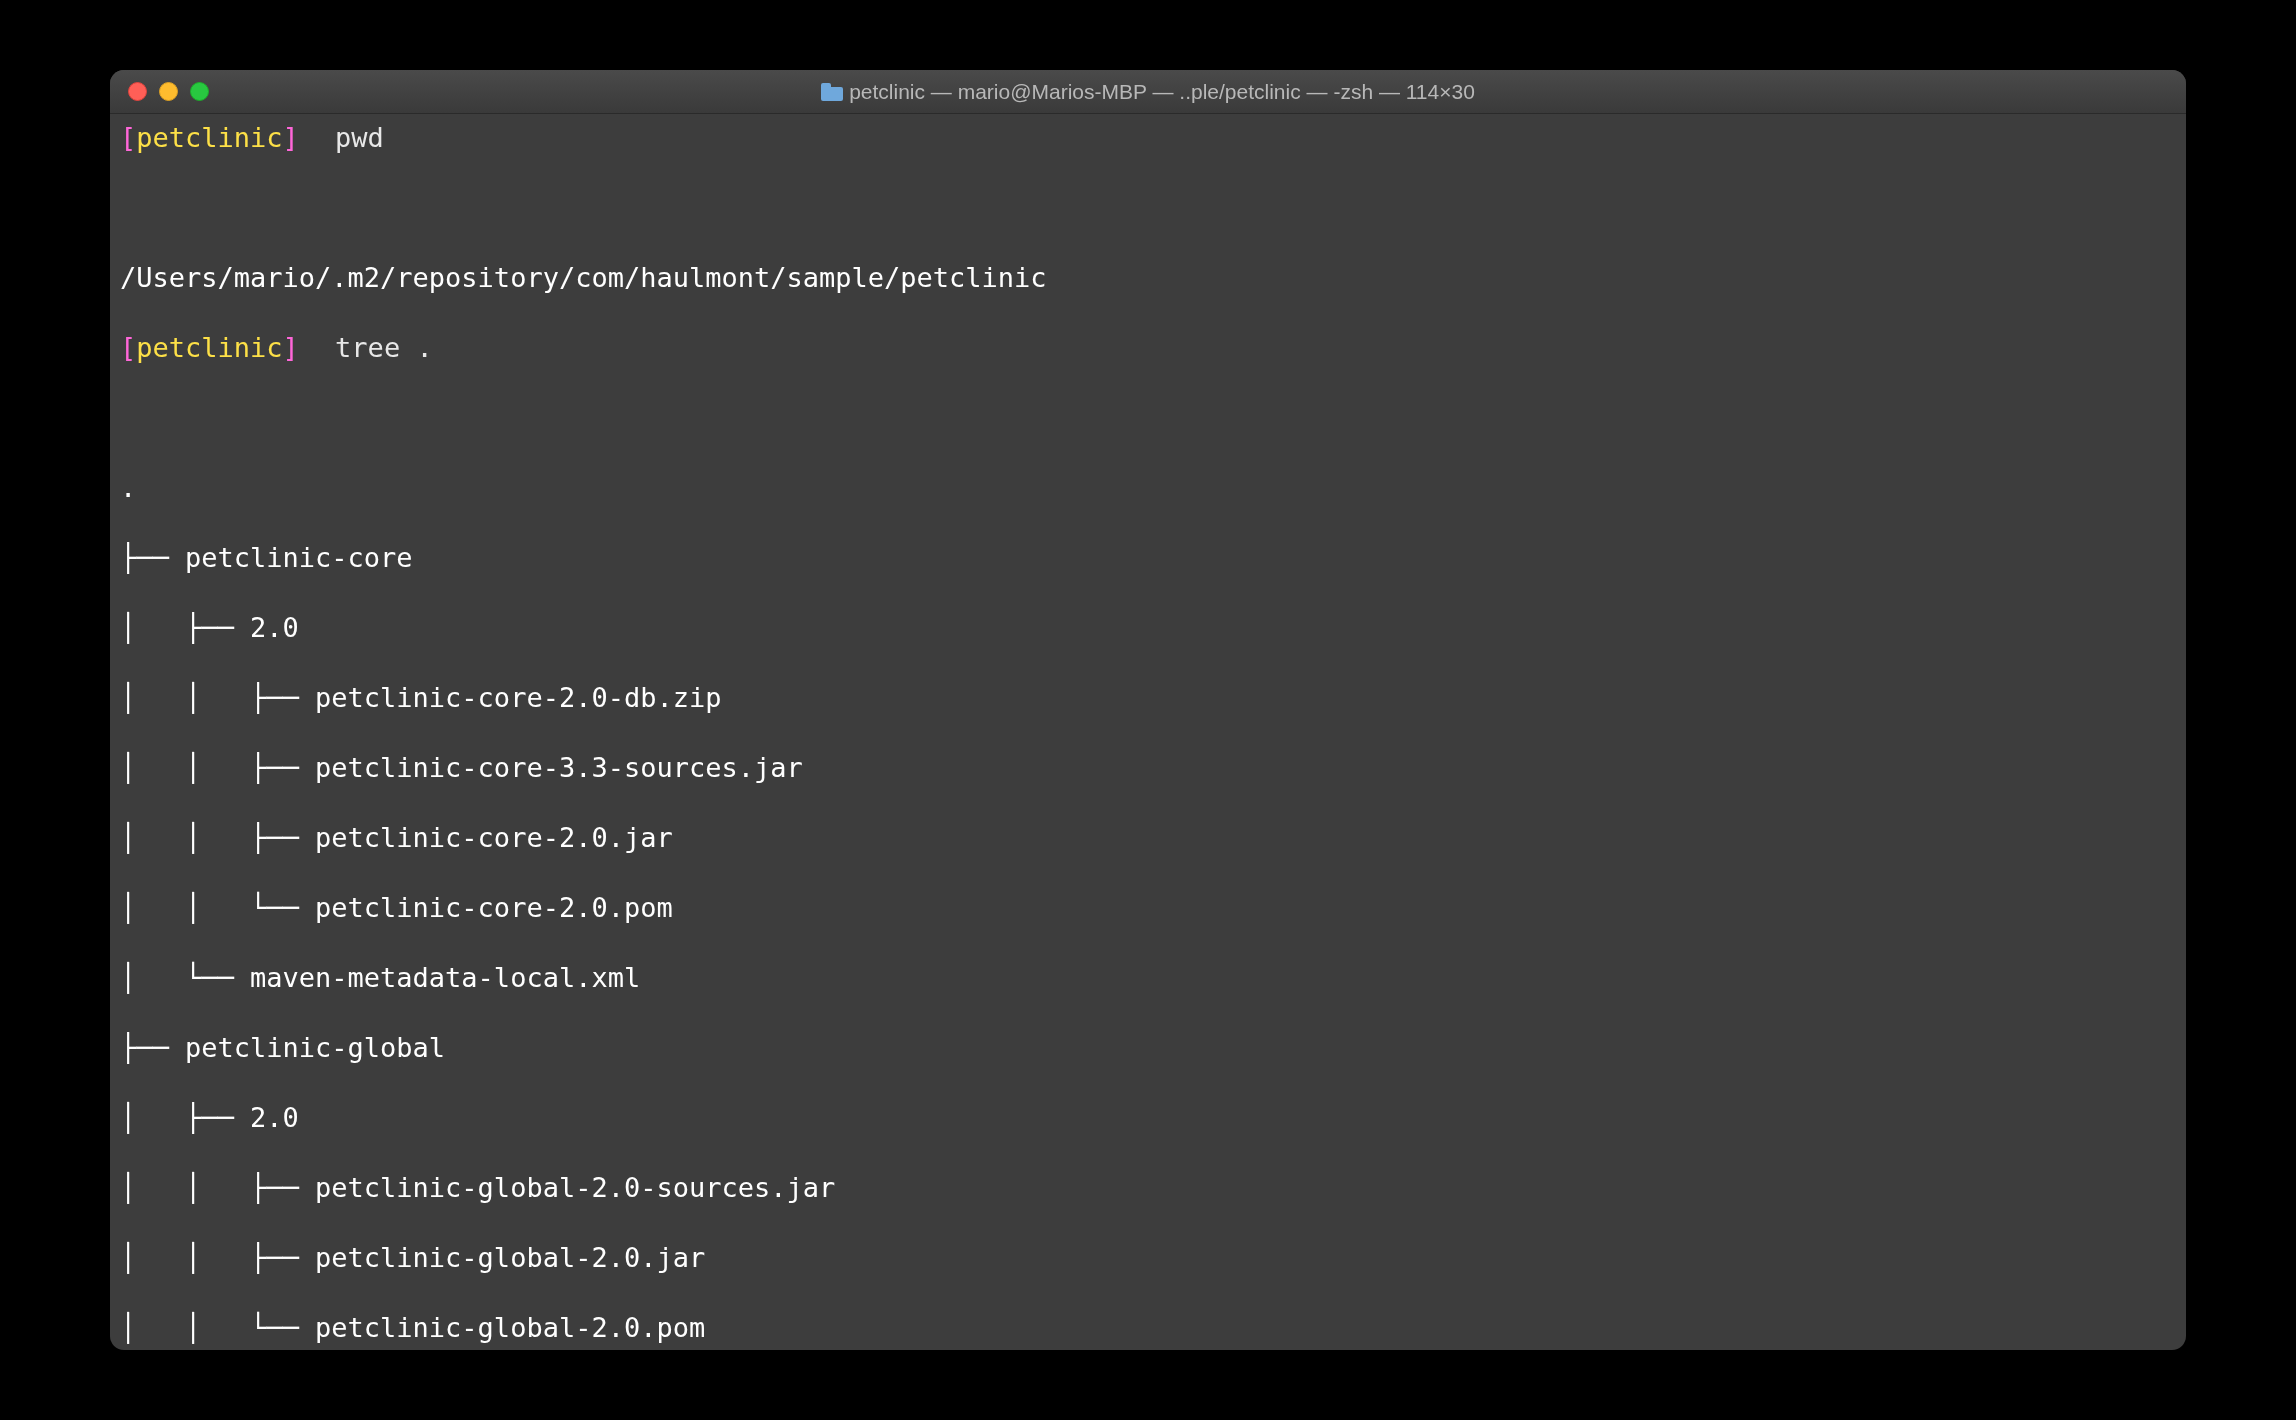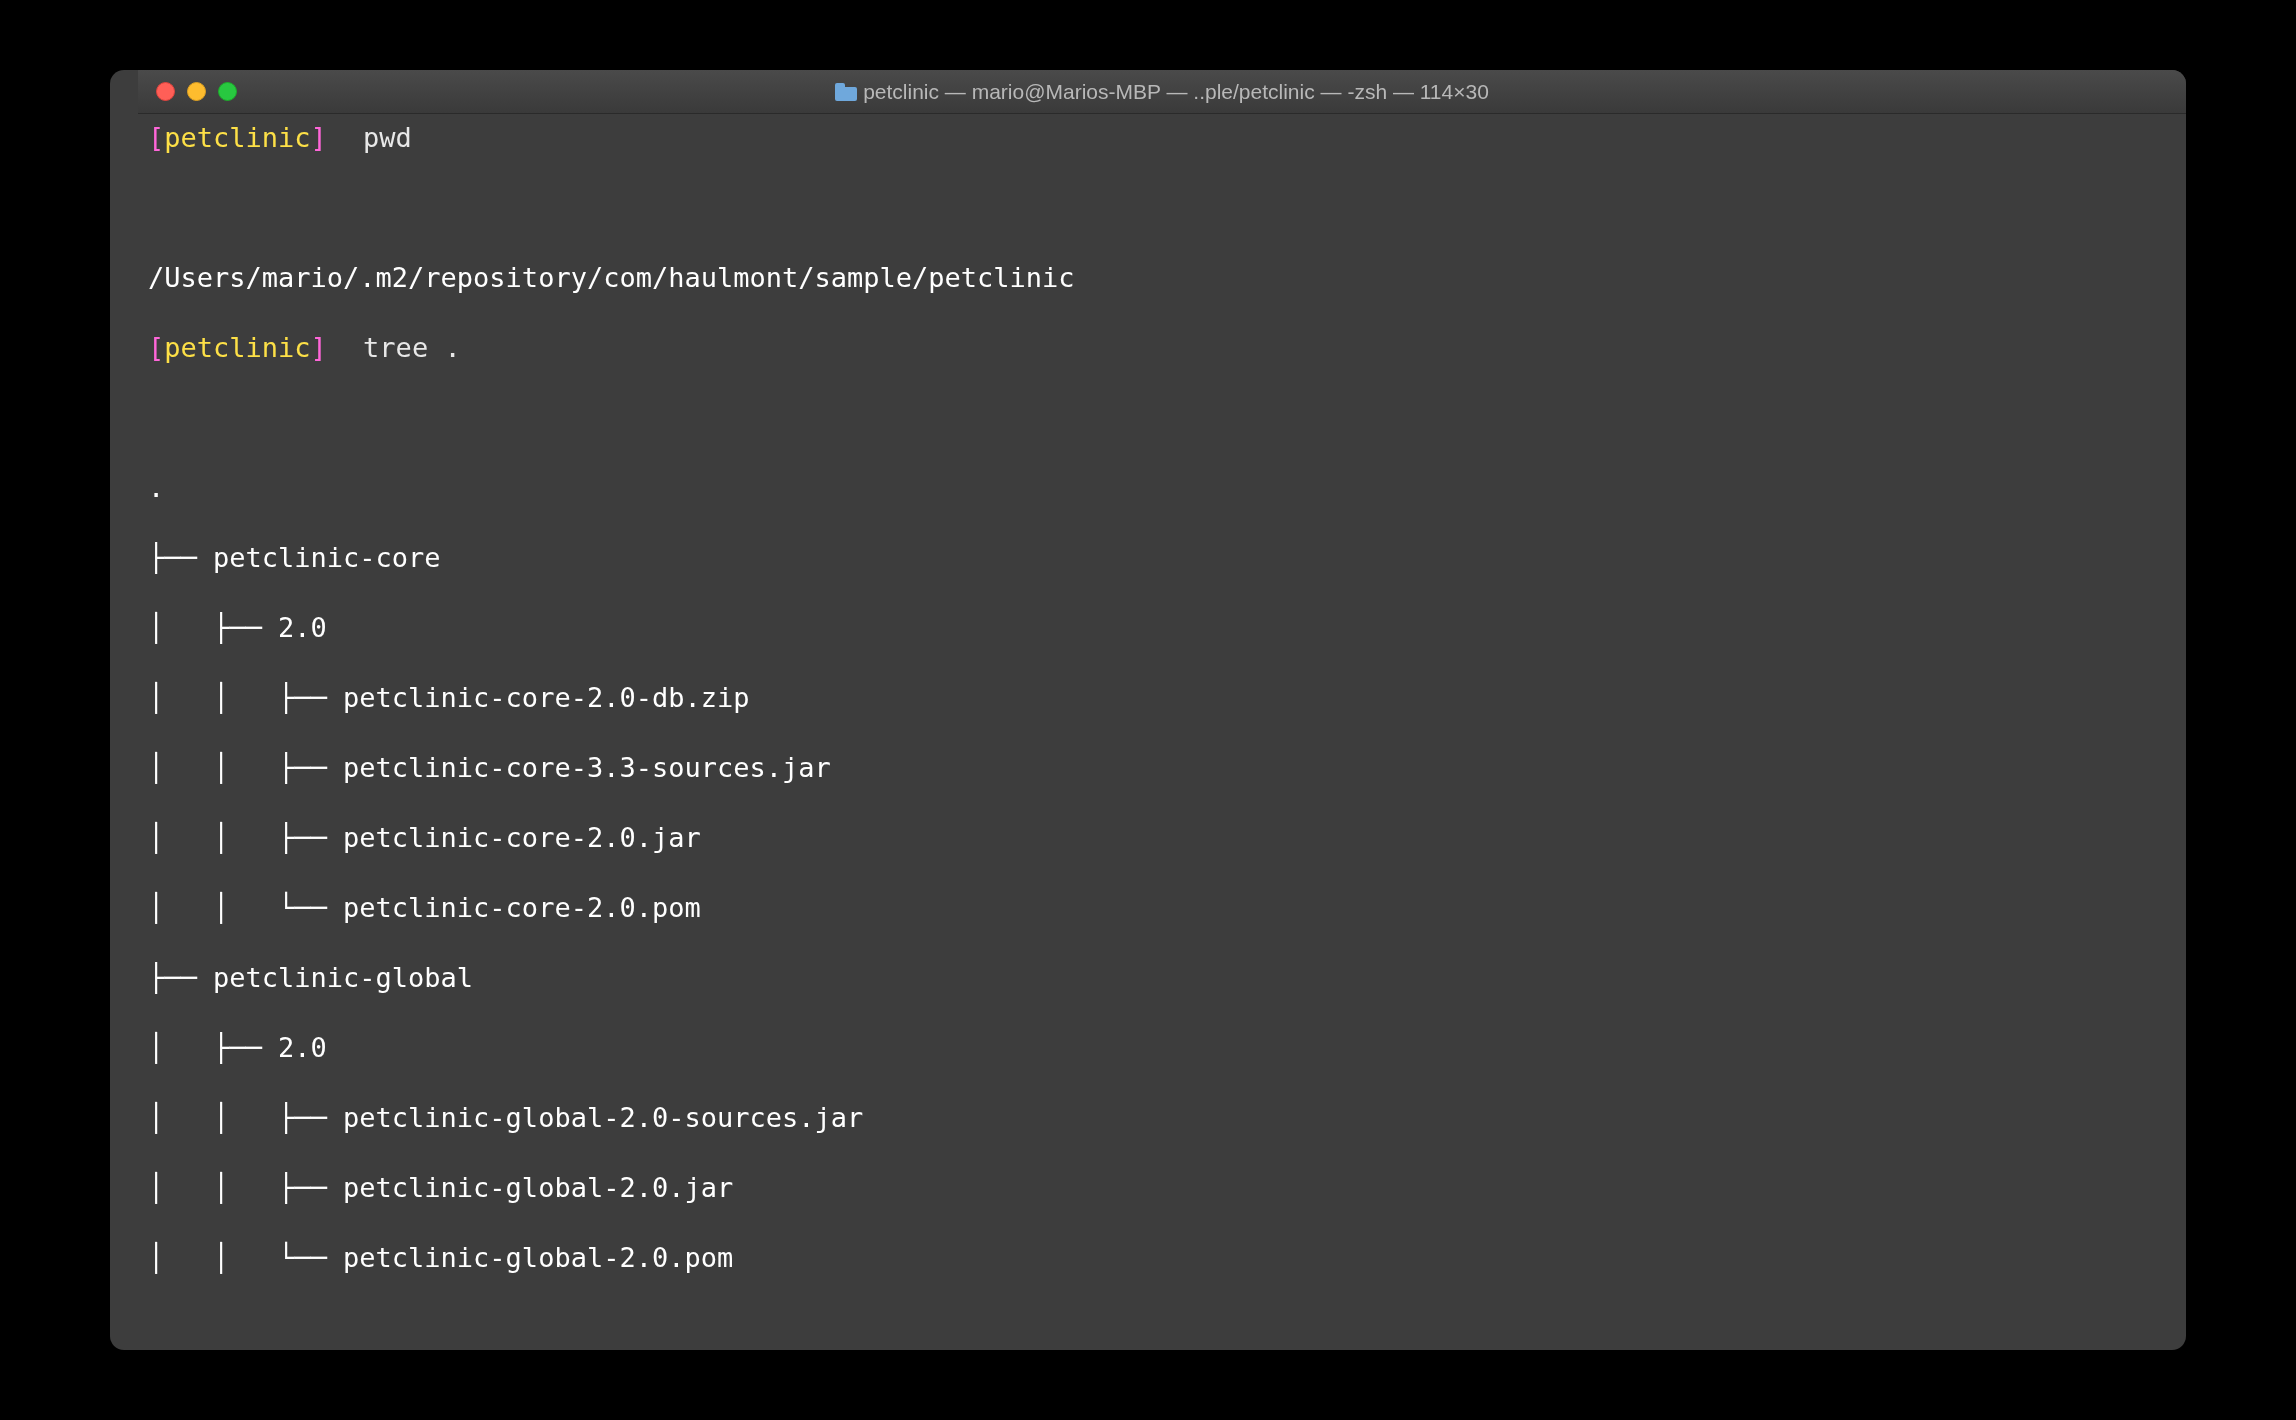--- a/index.html
+++ b/index.html
@@ -15,21 +15,20 @@
   }
   .terminal-window {
     width: 2080px;
     height: 1280px;
     background: #3d3d3d;
     border-radius: 14px;
     box-shadow: 0 20px 60px rgba(0,0,0,0.6);
     overflow: hidden;
     display: flex;
     flex-direction: column;
-    padding-left: 28px;
   }
   .titlebar {
     height: 44px;
     background: linear-gradient(to bottom, #4a4a4a, #3a3a3a);
     border-bottom: 1px solid #2a2a2a;
     display: flex;
     align-items: center;
     padding: 0 18px;
     position: relative;
   }
@@ -117,20 +116,21 @@
 <span class="line output">/Users/mario/.m2/repository/com/haulmont/sample/petclinic</span>
 <span class="line"><span class="prompt-bracket">[</span><span class="prompt-name">petclinic</span><span class="prompt-bracket">]</span> <span class="cmd">tree .</span></span>
 <span class="line"> </span>
 <span class="line output">.</span>
 <span class="line output">├── petclinic-core</span>
 <span class="line output">│   ├── 2.0</span>
 <span class="line output">│   │   ├── petclinic-core-2.0-db.zip</span>
 <span class="line output">│   │   ├── petclinic-core-3.3-sources.jar</span>
 <span class="line output">│   │   ├── petclinic-core-2.0.jar</span>
 <span class="line output">│   │   └── petclinic-core-2.0.pom</span>
+<span class="line output">│   └── maven-metadata-local.xml</span>
 <span class="line output">├── petclinic-global</span>
 <span class="line output">│   ├── 2.0</span>
 <span class="line output">│   │   ├── petclinic-global-2.0-sources.jar</span>
 <span class="line output">│   │   ├── petclinic-global-2.0.jar</span>
 <span class="line output">│   │   └── petclinic-global-2.0.pom</span>
 
 
 
 
 

